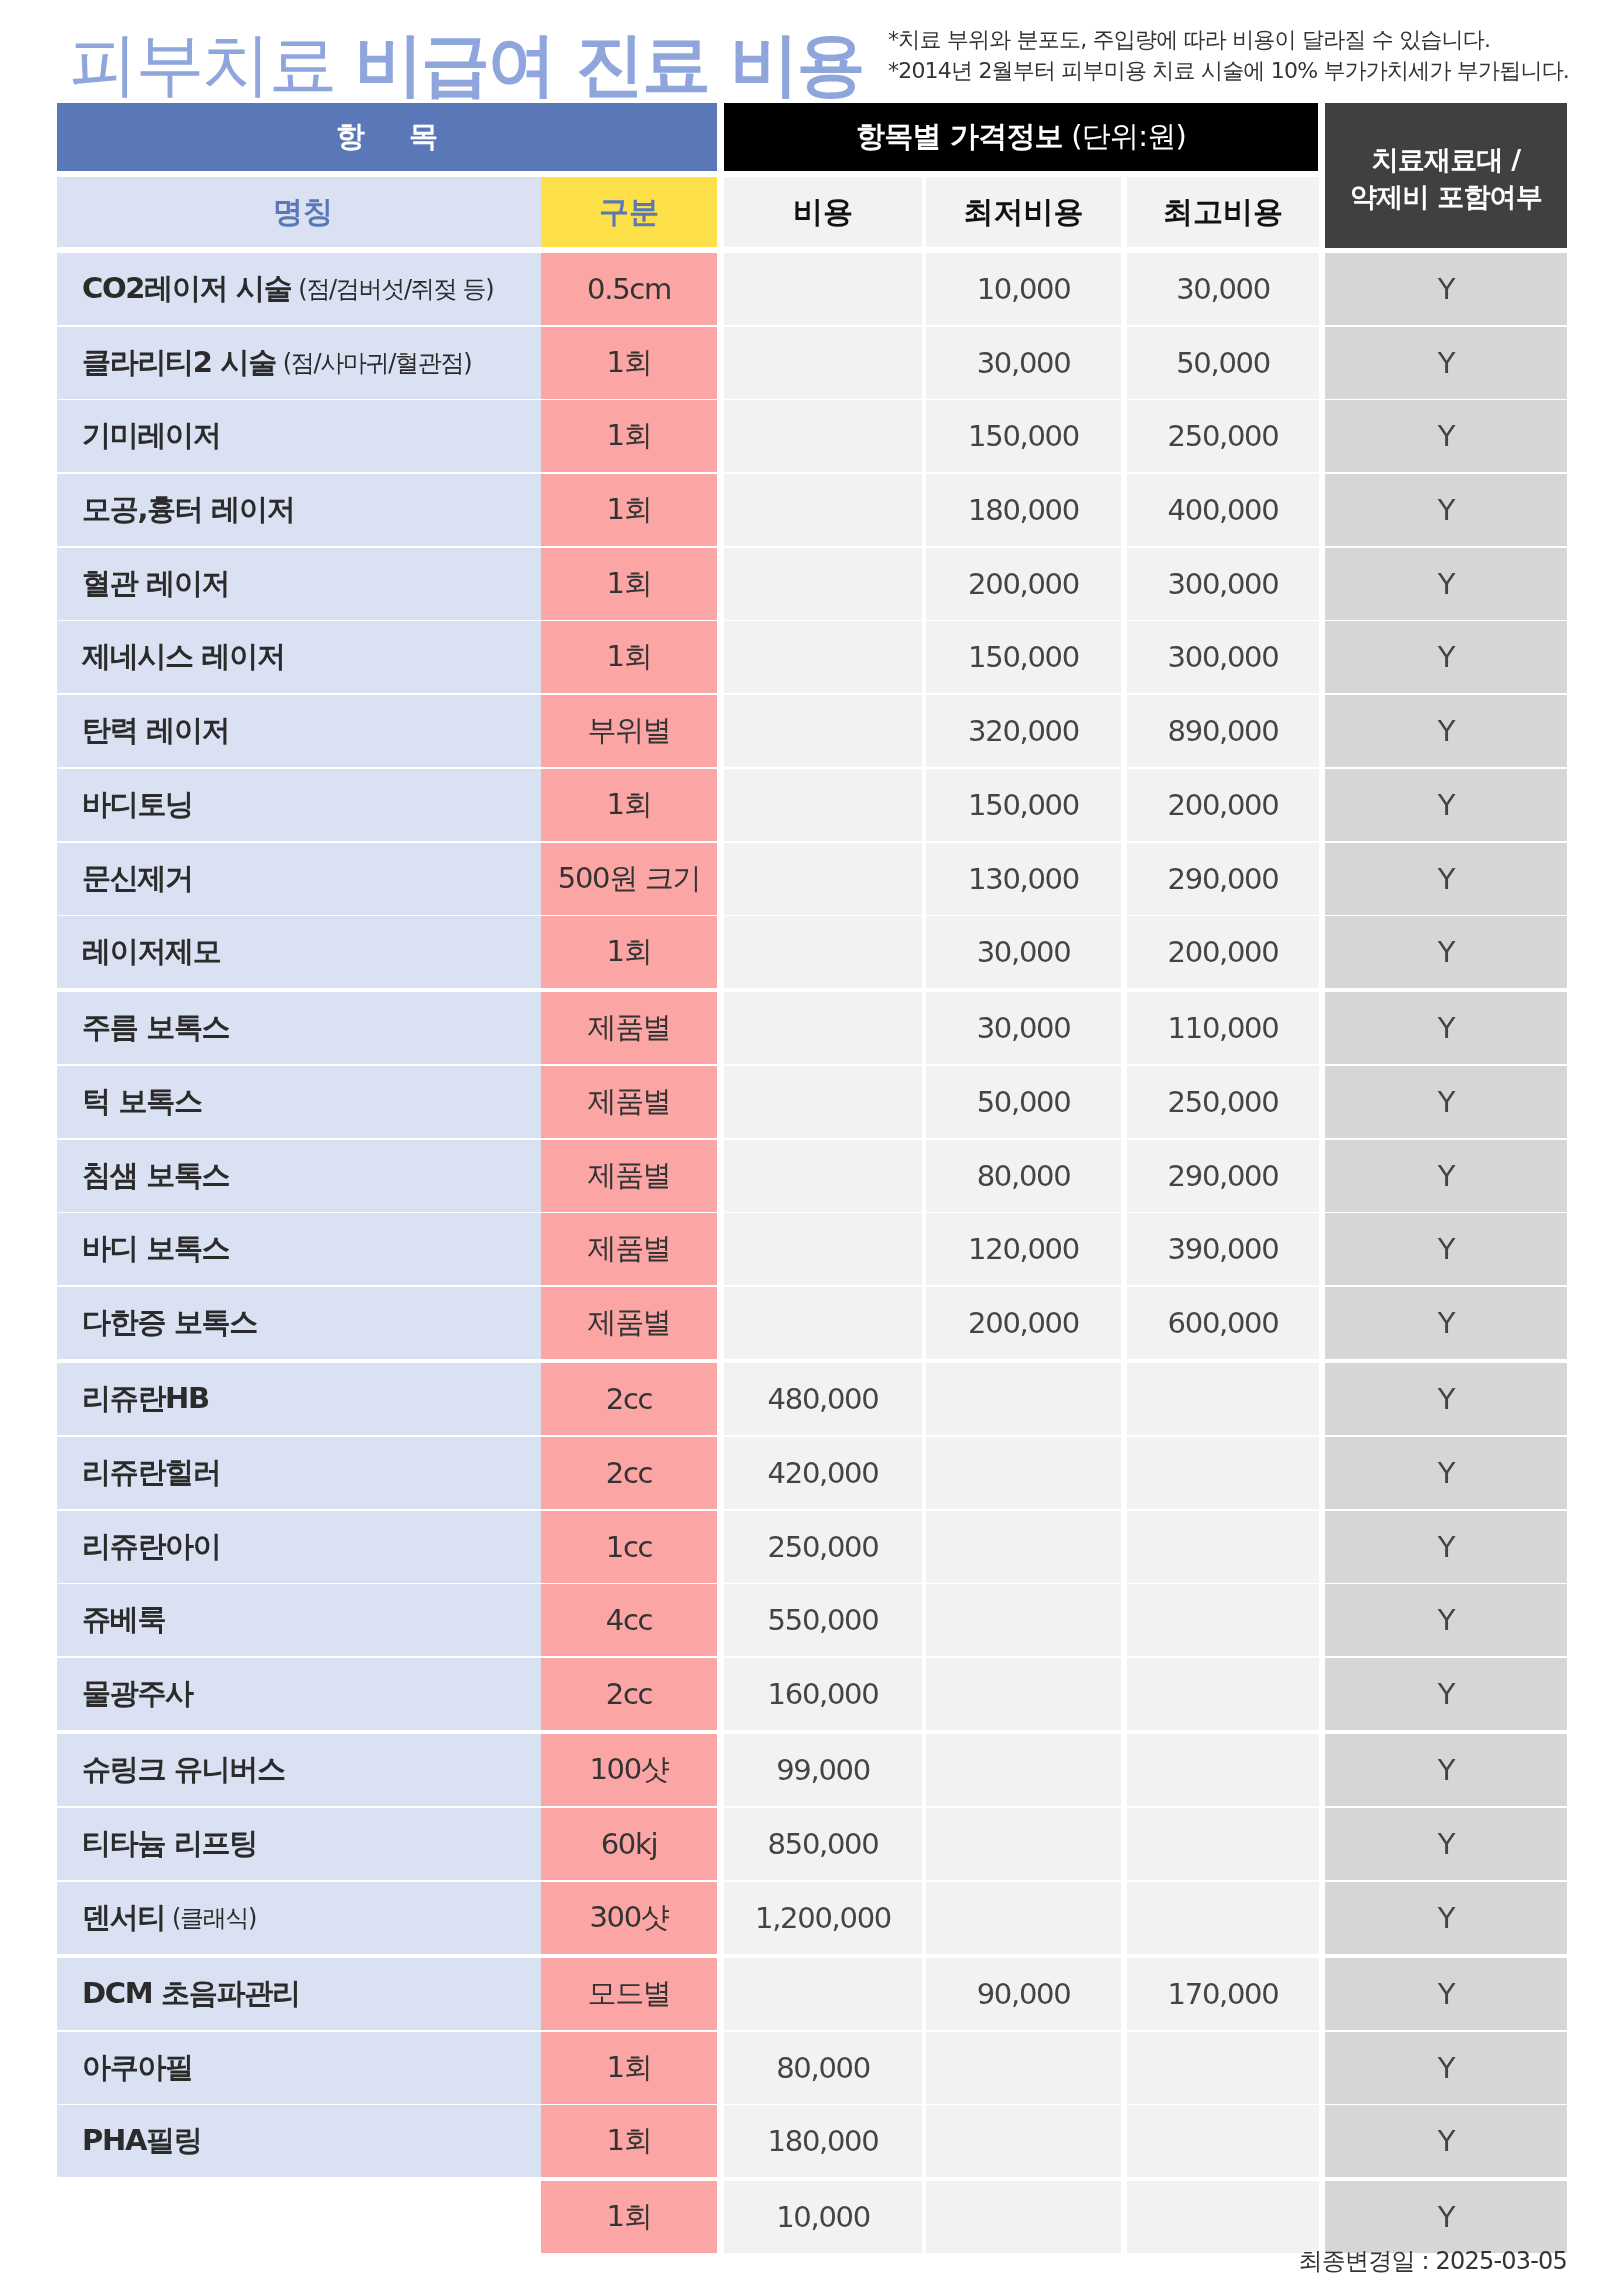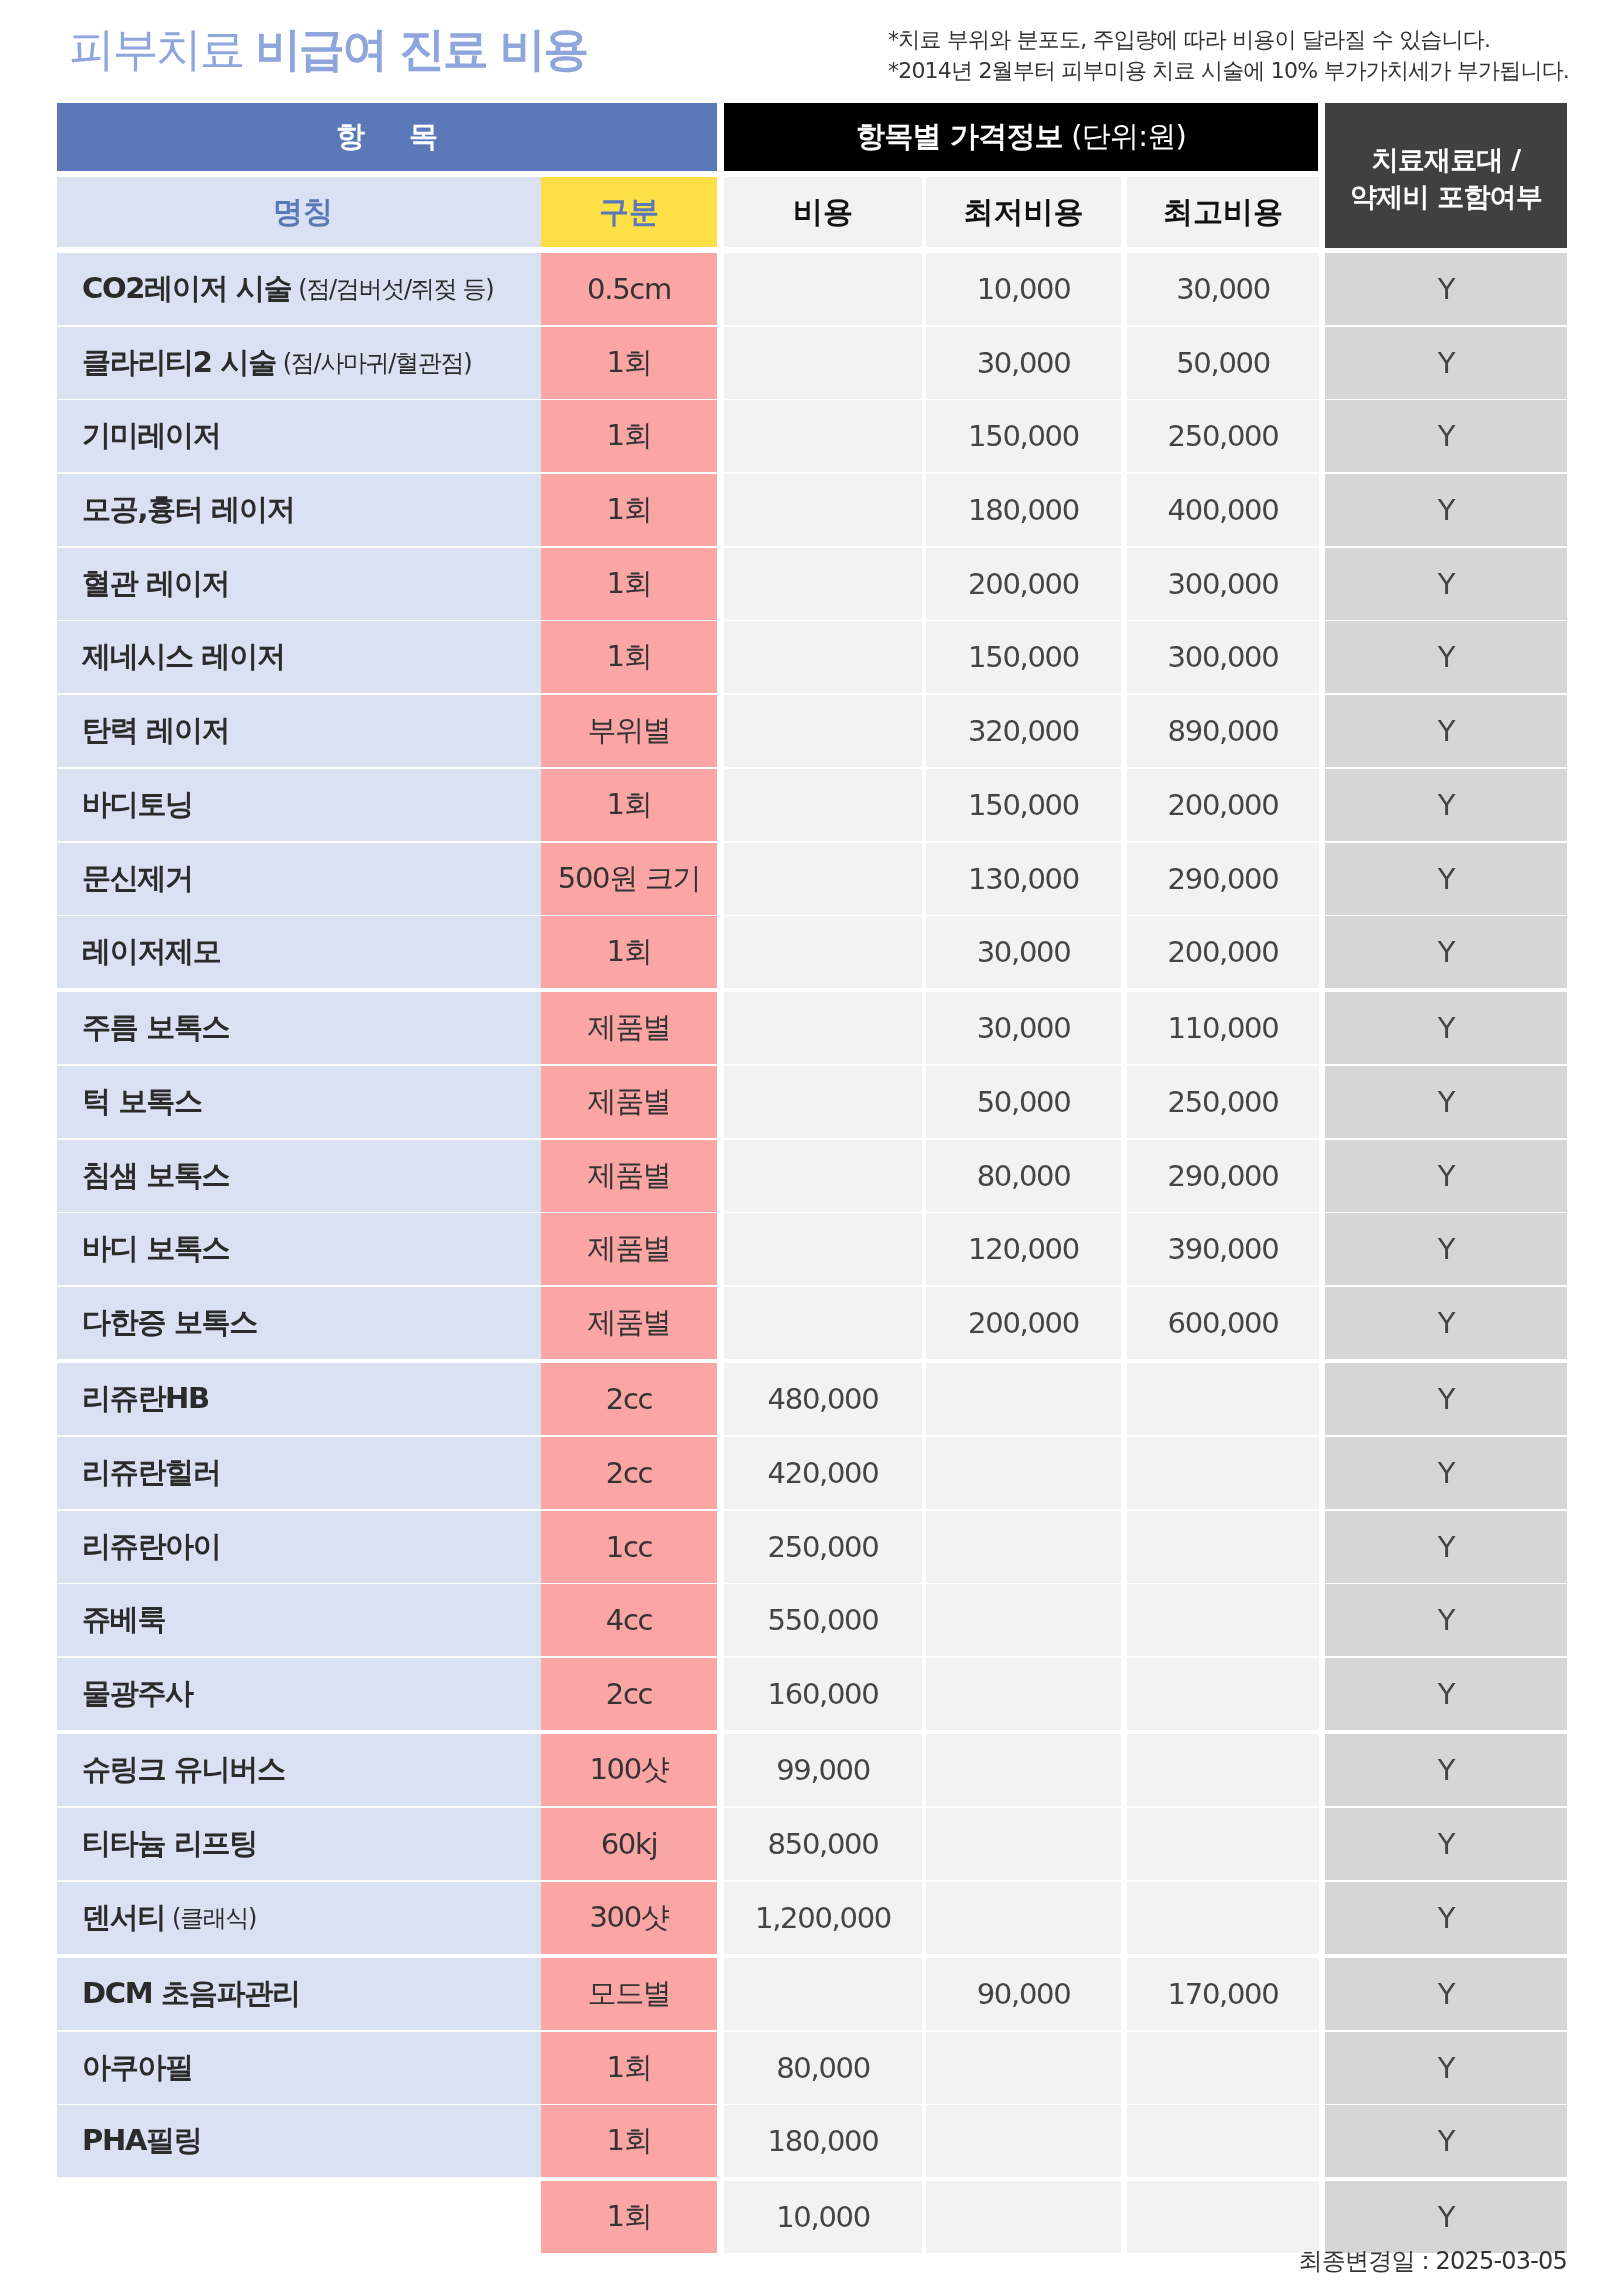--- a/index.html
+++ b/index.html
@@ -1,19 +1,19 @@
 <!DOCTYPE html>
 <html style="font-size:13.5px"><head>
 <meta charset="utf-8">
 <style>
   * { box-sizing: border-box; margin: 0; padding: 0; }
   html, body { width: 1623px; height: 2295px; background: #ffffff; overflow: hidden; }
   body { font-family: "Liberation Sans", "DejaVu Sans", sans-serif; color: #333; position: relative; }
 
-  .title { position: absolute; left: 69px; top: 18.6px; font-size: 46px; letter-spacing: -2.5px; color: #8fa6dc; font-family: "DejaVu Sans", sans-serif; white-space: nowrap; }
+  .title { position: absolute; left: 69px; top: 18.6px; font-size: 69px; letter-spacing: -2.5px; color: #8fa6dc; font-family: "DejaVu Sans", sans-serif; white-space: nowrap; }
   .title .light { font-weight: 400; }
   .title .bold { font-weight: 700; }
 
   .notes { position: absolute; left: 888px; top: 24px; font-size: 22px; line-height: 31px; color: #333; letter-spacing: -0.8px; font-family: "DejaVu Sans", sans-serif; }
 
   .table { position: absolute; left: 57px; top: 103px; width: 1510px; }
 
   .hdr1 { position: absolute; top: 0; height: 68px; display: flex; align-items: center; justify-content: center; font-weight: 700; font-family: "DejaVu Sans", sans-serif; color: #fff; }
   .hdr1.item { left: 0; width: 660px; background: #5a78b8; font-size: 29px; word-spacing: 34px; }
   .hdr1.price { left: 667px; width: 594px; background: #000; font-size: 29px; letter-spacing: -0.8px; }

